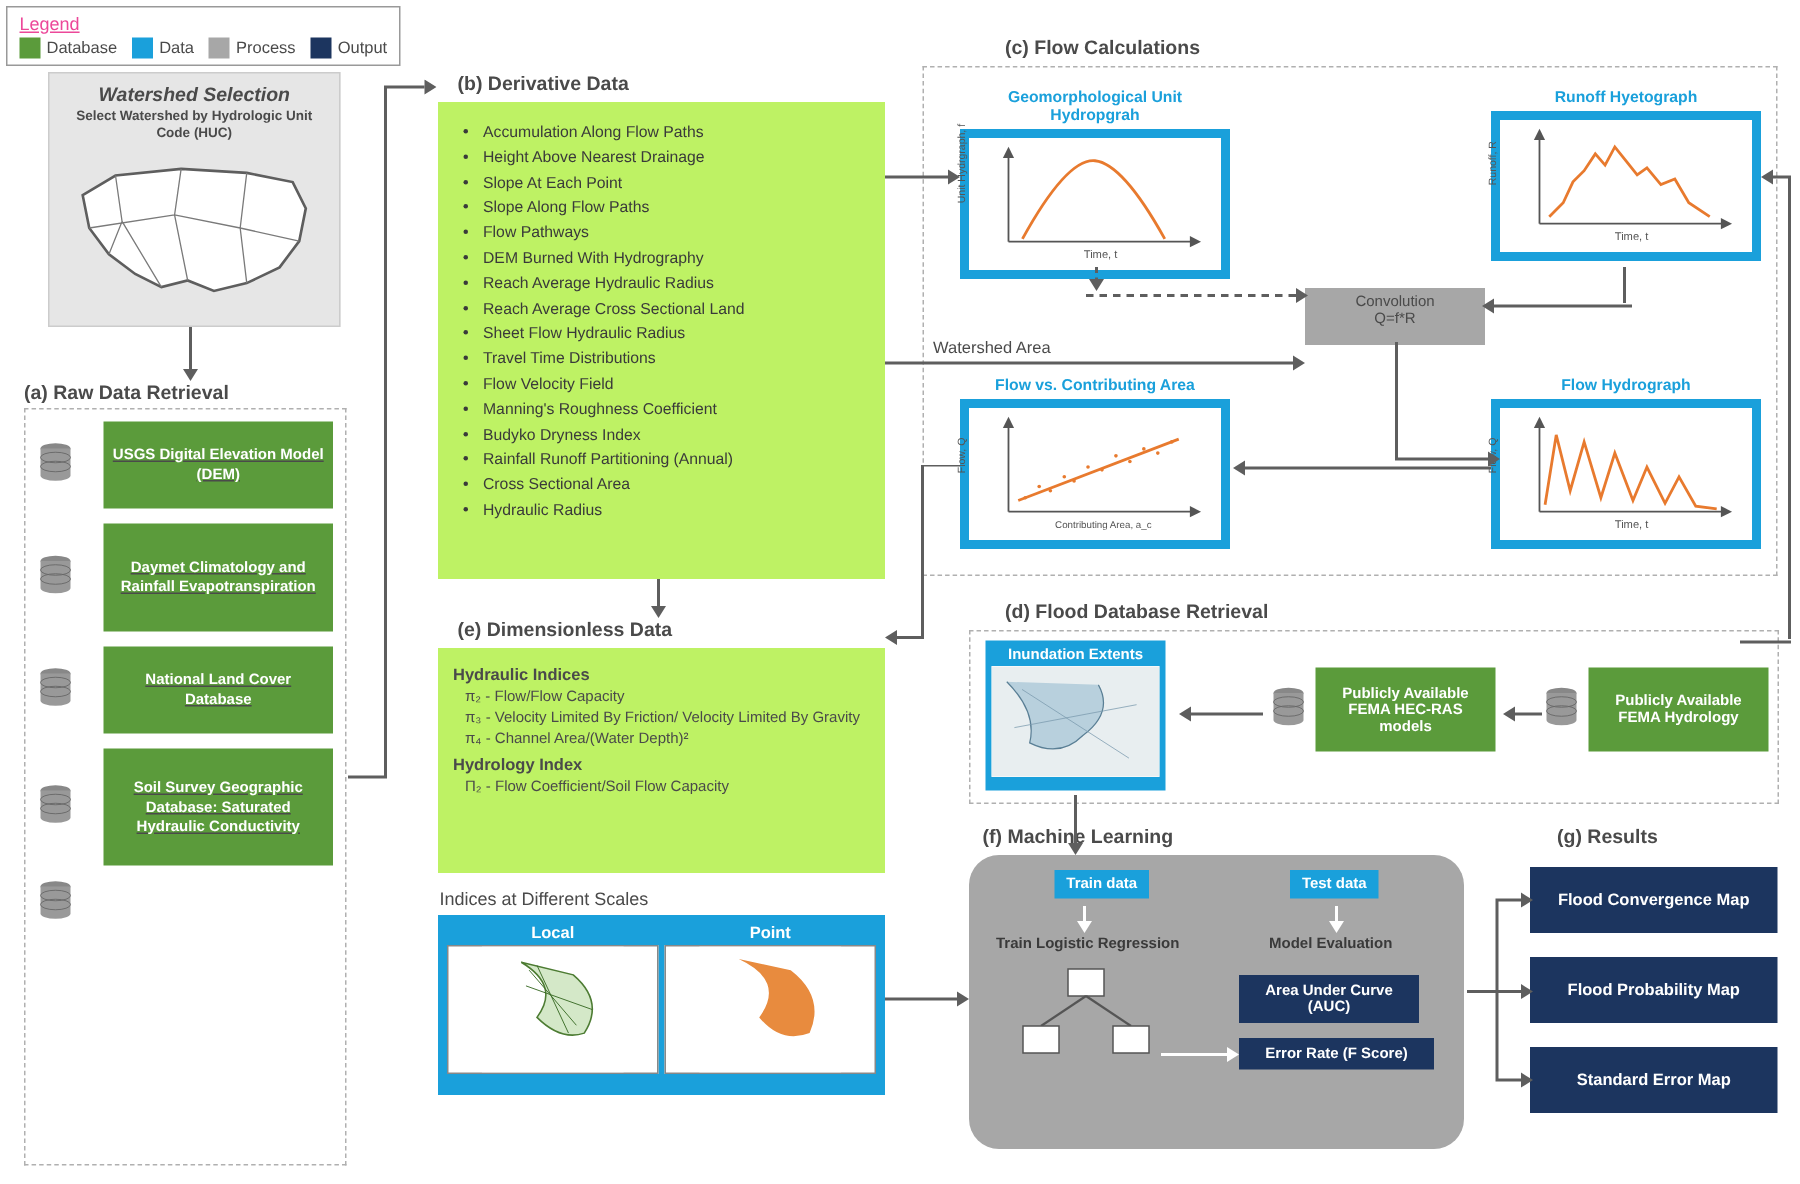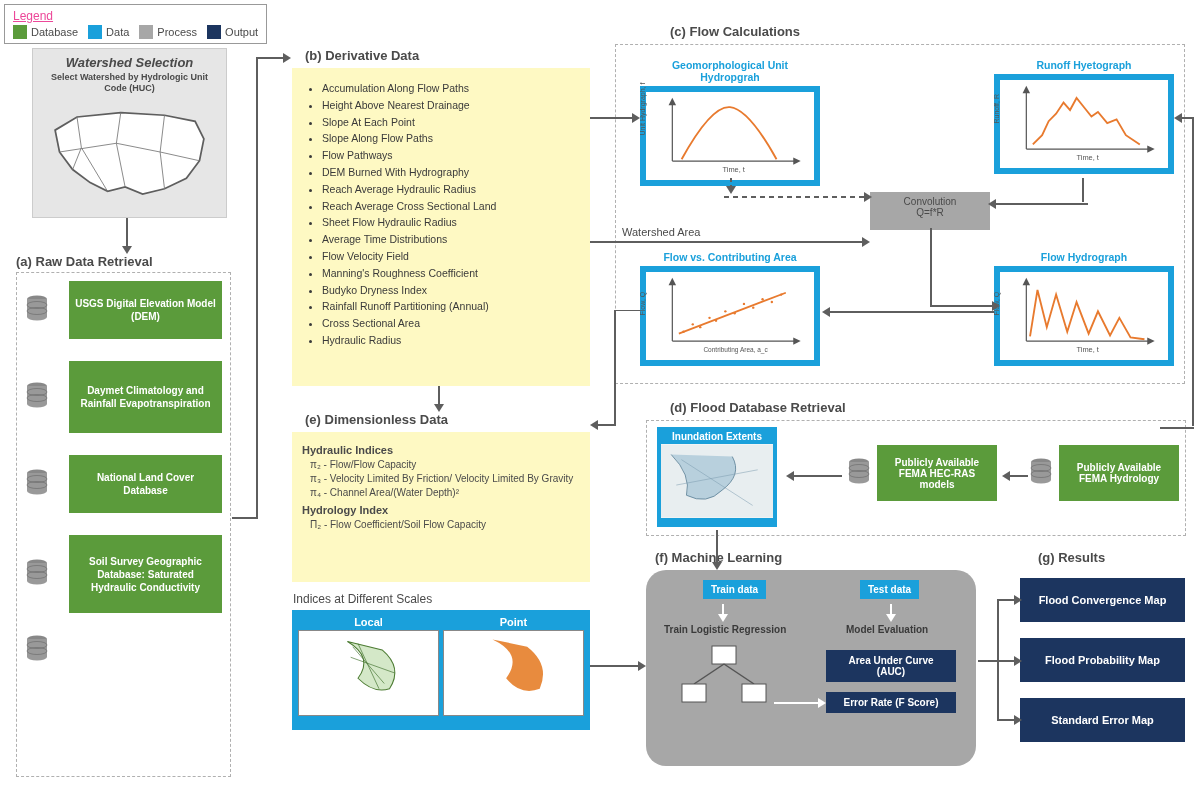--- a/index.html
+++ b/index.html
@@ -24,40 +24,40 @@
 .legend-item { display: flex; align-items: center; gap: 4px; font-size: 11px; }
 .swatch { width: 14px; height: 14px; }
 .sw-green { background: #5b9b3b; }
 .sw-blue { background: #1aa0db; }
 .sw-gray { background: #a7a7a7; }
 .sw-navy { background: #1c355f; }
 
 .section-title { font-size: 13px; font-weight: bold; color: #4a4a4a; }
 
 .dashed-box { border: 1px dashed #b0b0b0; background: #fff; }
-.gray-box { background: #fef9c3; }
+.gray-box { background: #bef264; }
 .green-box { background: #5b9b3b; color: #fff; text-align: center; display: flex; align-items: center; justify-content: center; }
 .navy-box { background: #1c355f; color: #fff; text-align: center; display: flex; align-items: center; justify-content: center; }
 .blue-box { background: #1aa0db; }
 
 
 .ws-sel {
   position: absolute; top: 48px; left: 32px; width: 195px; height: 170px;
   background: #e6e6e6; border: 1px solid #ccc; padding: 6px; text-align: center;
 }
 .ws-sel h3 { font-size: 13px; font-weight: bold; font-style: italic; margin-bottom: 2px; }
 .ws-sel .sub { font-size: 9px; font-weight: bold; line-height: 1.2; }
 
 
 .raw-title { position: absolute; top: 254px; left: 16px; }
 .raw-wrap {
   position: absolute; top: 272px; left: 16px; width: 215px; height: 505px;
   padding: 8px;
 }
-.raw-row { display: flex; align-items: center; gap: 20px; margin-bottom: 22px; }
+.raw-row { display: flex; align-items: center; gap: 20px; margin-bottom: 10px; text-decoration: underline; }
 .db-icon { width: 24px; flex-shrink: 0; }
 .raw-box { width: 165px; min-height: 58px; padding: 6px; font-size: 10px; line-height: 1.3; font-weight: bold; }
 
 
 .deriv-title { position: absolute; top: 48px; left: 305px; }
 .deriv-box {
   position: absolute; top: 68px; left: 292px; width: 298px; height: 318px;
   padding: 12px;
 }
 .deriv-box ul { list-style: disc; padding-left: 18px; }
@@ -216,21 +216,21 @@
   <ul id="deriv-list">
       <li>Accumulation Along Flow Paths</li>
       <li>Height Above Nearest Drainage</li>
       <li>Slope At Each Point</li>
       <li>Slope Along Flow Paths</li>
       <li>Flow Pathways</li>
       <li>DEM Burned With Hydrography</li>
       <li>Reach Average Hydraulic Radius</li>
       <li>Reach Average Cross Sectional Land</li>
       <li>Sheet Flow Hydraulic Radius</li>
-      <li>Average Time Distributions</li>
+      <li>Travel Time Distributions</li>
       <li>Flow Velocity Field</li>
       <li>Manning's Roughness Coefficient</li>
       <li>Budyko Dryness Index</li>
       <li>Rainfall Runoff Partitioning (Annual)</li>
       <li>Cross Sectional Area</li>
       <li>Hydraulic Radius</li>
     </ul>
 </div>
 
 <svg class="arrow" style="top:386px;left:432px;width:14px;height:26px">
@@ -467,21 +467,21 @@
   <div style="position:absolute;top:54px;left:18px;font-size:10px;font-weight:bold;color:#3a3a3a">Train Logistic Regression</div>
   <div style="position:absolute;top:54px;left:200px;font-size:10px;font-weight:bold;color:#3a3a3a">Model Evaluation</div>
 
   <svg style="position:absolute;top:74px;left:28px" width="100" height="80">
     <rect x="38" y="2" width="24" height="18" fill="#fff" stroke="#555"></rect>
     <line x1="50" y1="20" x2="20" y2="40" stroke="#555" stroke-width="1.5"></line>
     <line x1="50" y1="20" x2="80" y2="40" stroke="#555" stroke-width="1.5"></line>
     <rect x="8" y="40" width="24" height="18" fill="#fff" stroke="#555"></rect>
     <rect x="68" y="40" width="24" height="18" fill="#fff" stroke="#555"></rect>
   </svg>
-  <div class="ml-navy" style="position:absolute;top:80px;left:180px;width:130px">Area Under Curve (AUC)</div>
+  <div class="ml-navy" style="position:absolute;top:80px;left:180px;width:120px">Area Under Curve (AUC)</div>
   <div class="ml-navy" style="position:absolute;top:122px;left:180px;width:130px">Error Rate (F Score)</div>
   <svg style="position:absolute;top:126px;left:128px" width="52" height="14">
       <line x1="0" y1="7" x2="44" y2="7" stroke="#fff" stroke-width="2"></line>
       <polygon points="44,2 44,12 52,7" fill="#fff"></polygon>
     </svg>
 </div>
 
 <svg class="arrow" style="top:660px;left:590px;width:56px;height:12px">
     <line x1="0" y1="6" x2="48" y2="6" stroke="#5e5e5e" stroke-width="2"></line>
     <polygon points="48,1 48,11 56,6" fill="#5e5e5e"></polygon>

